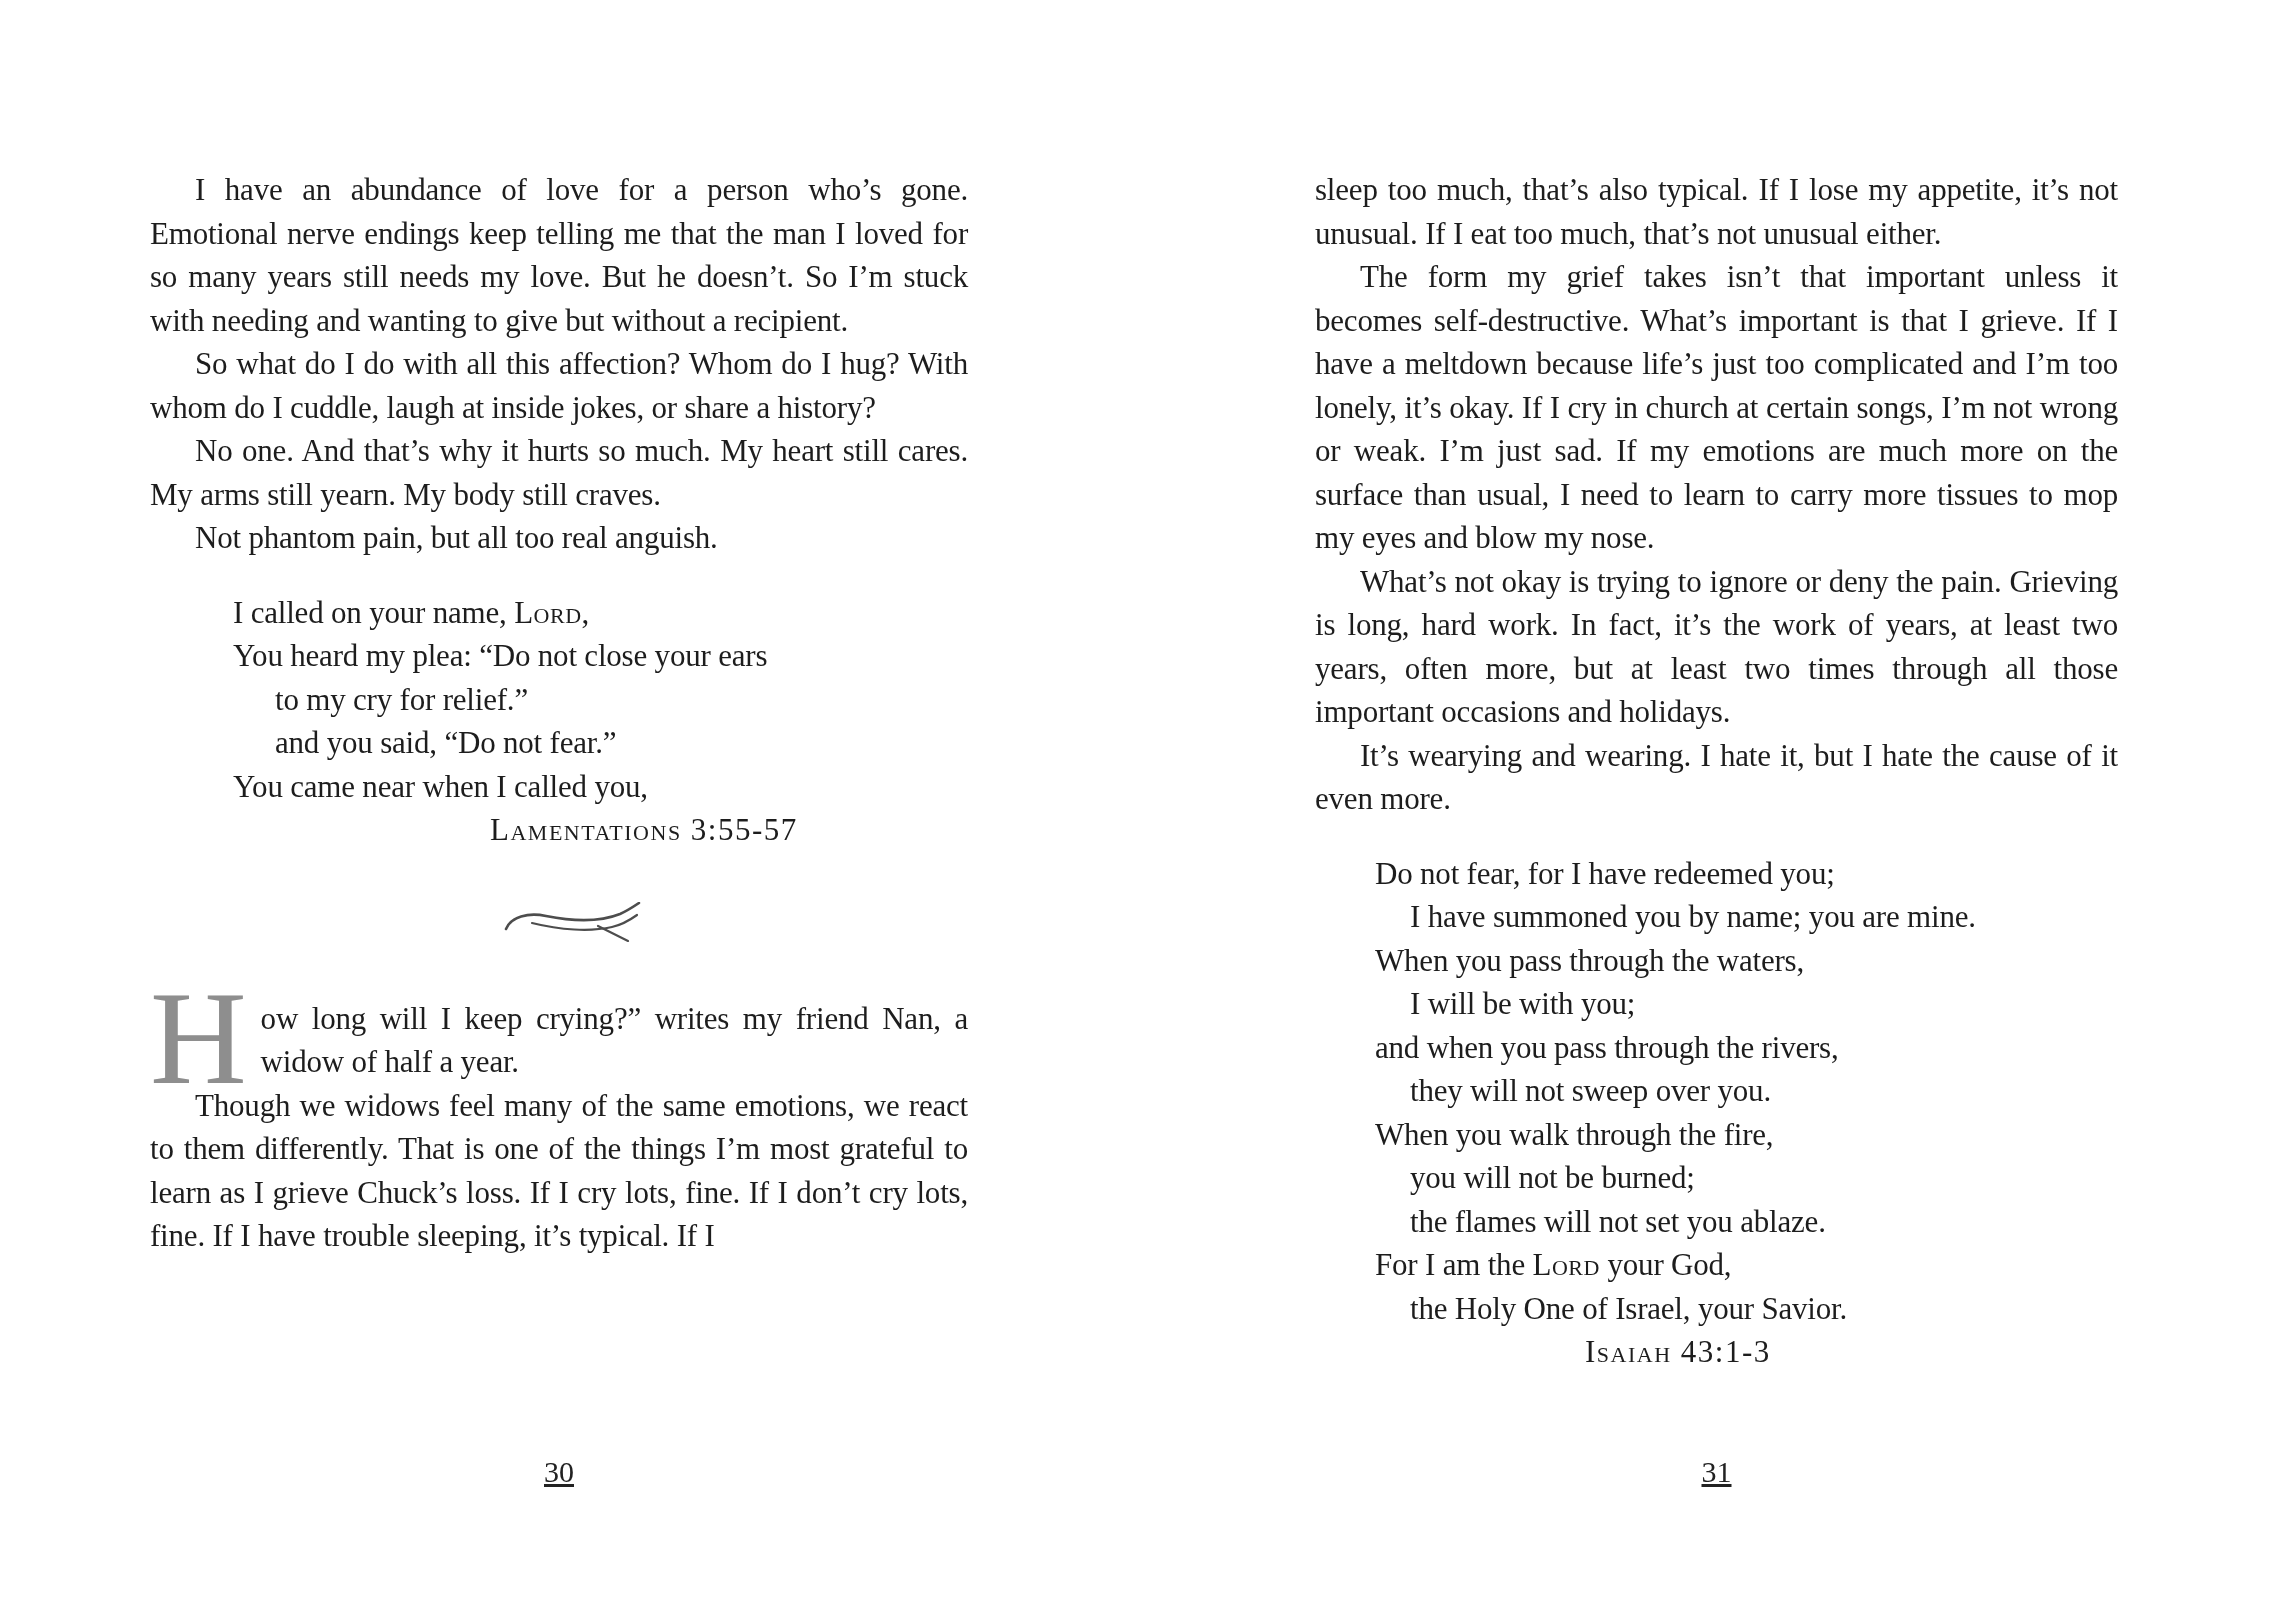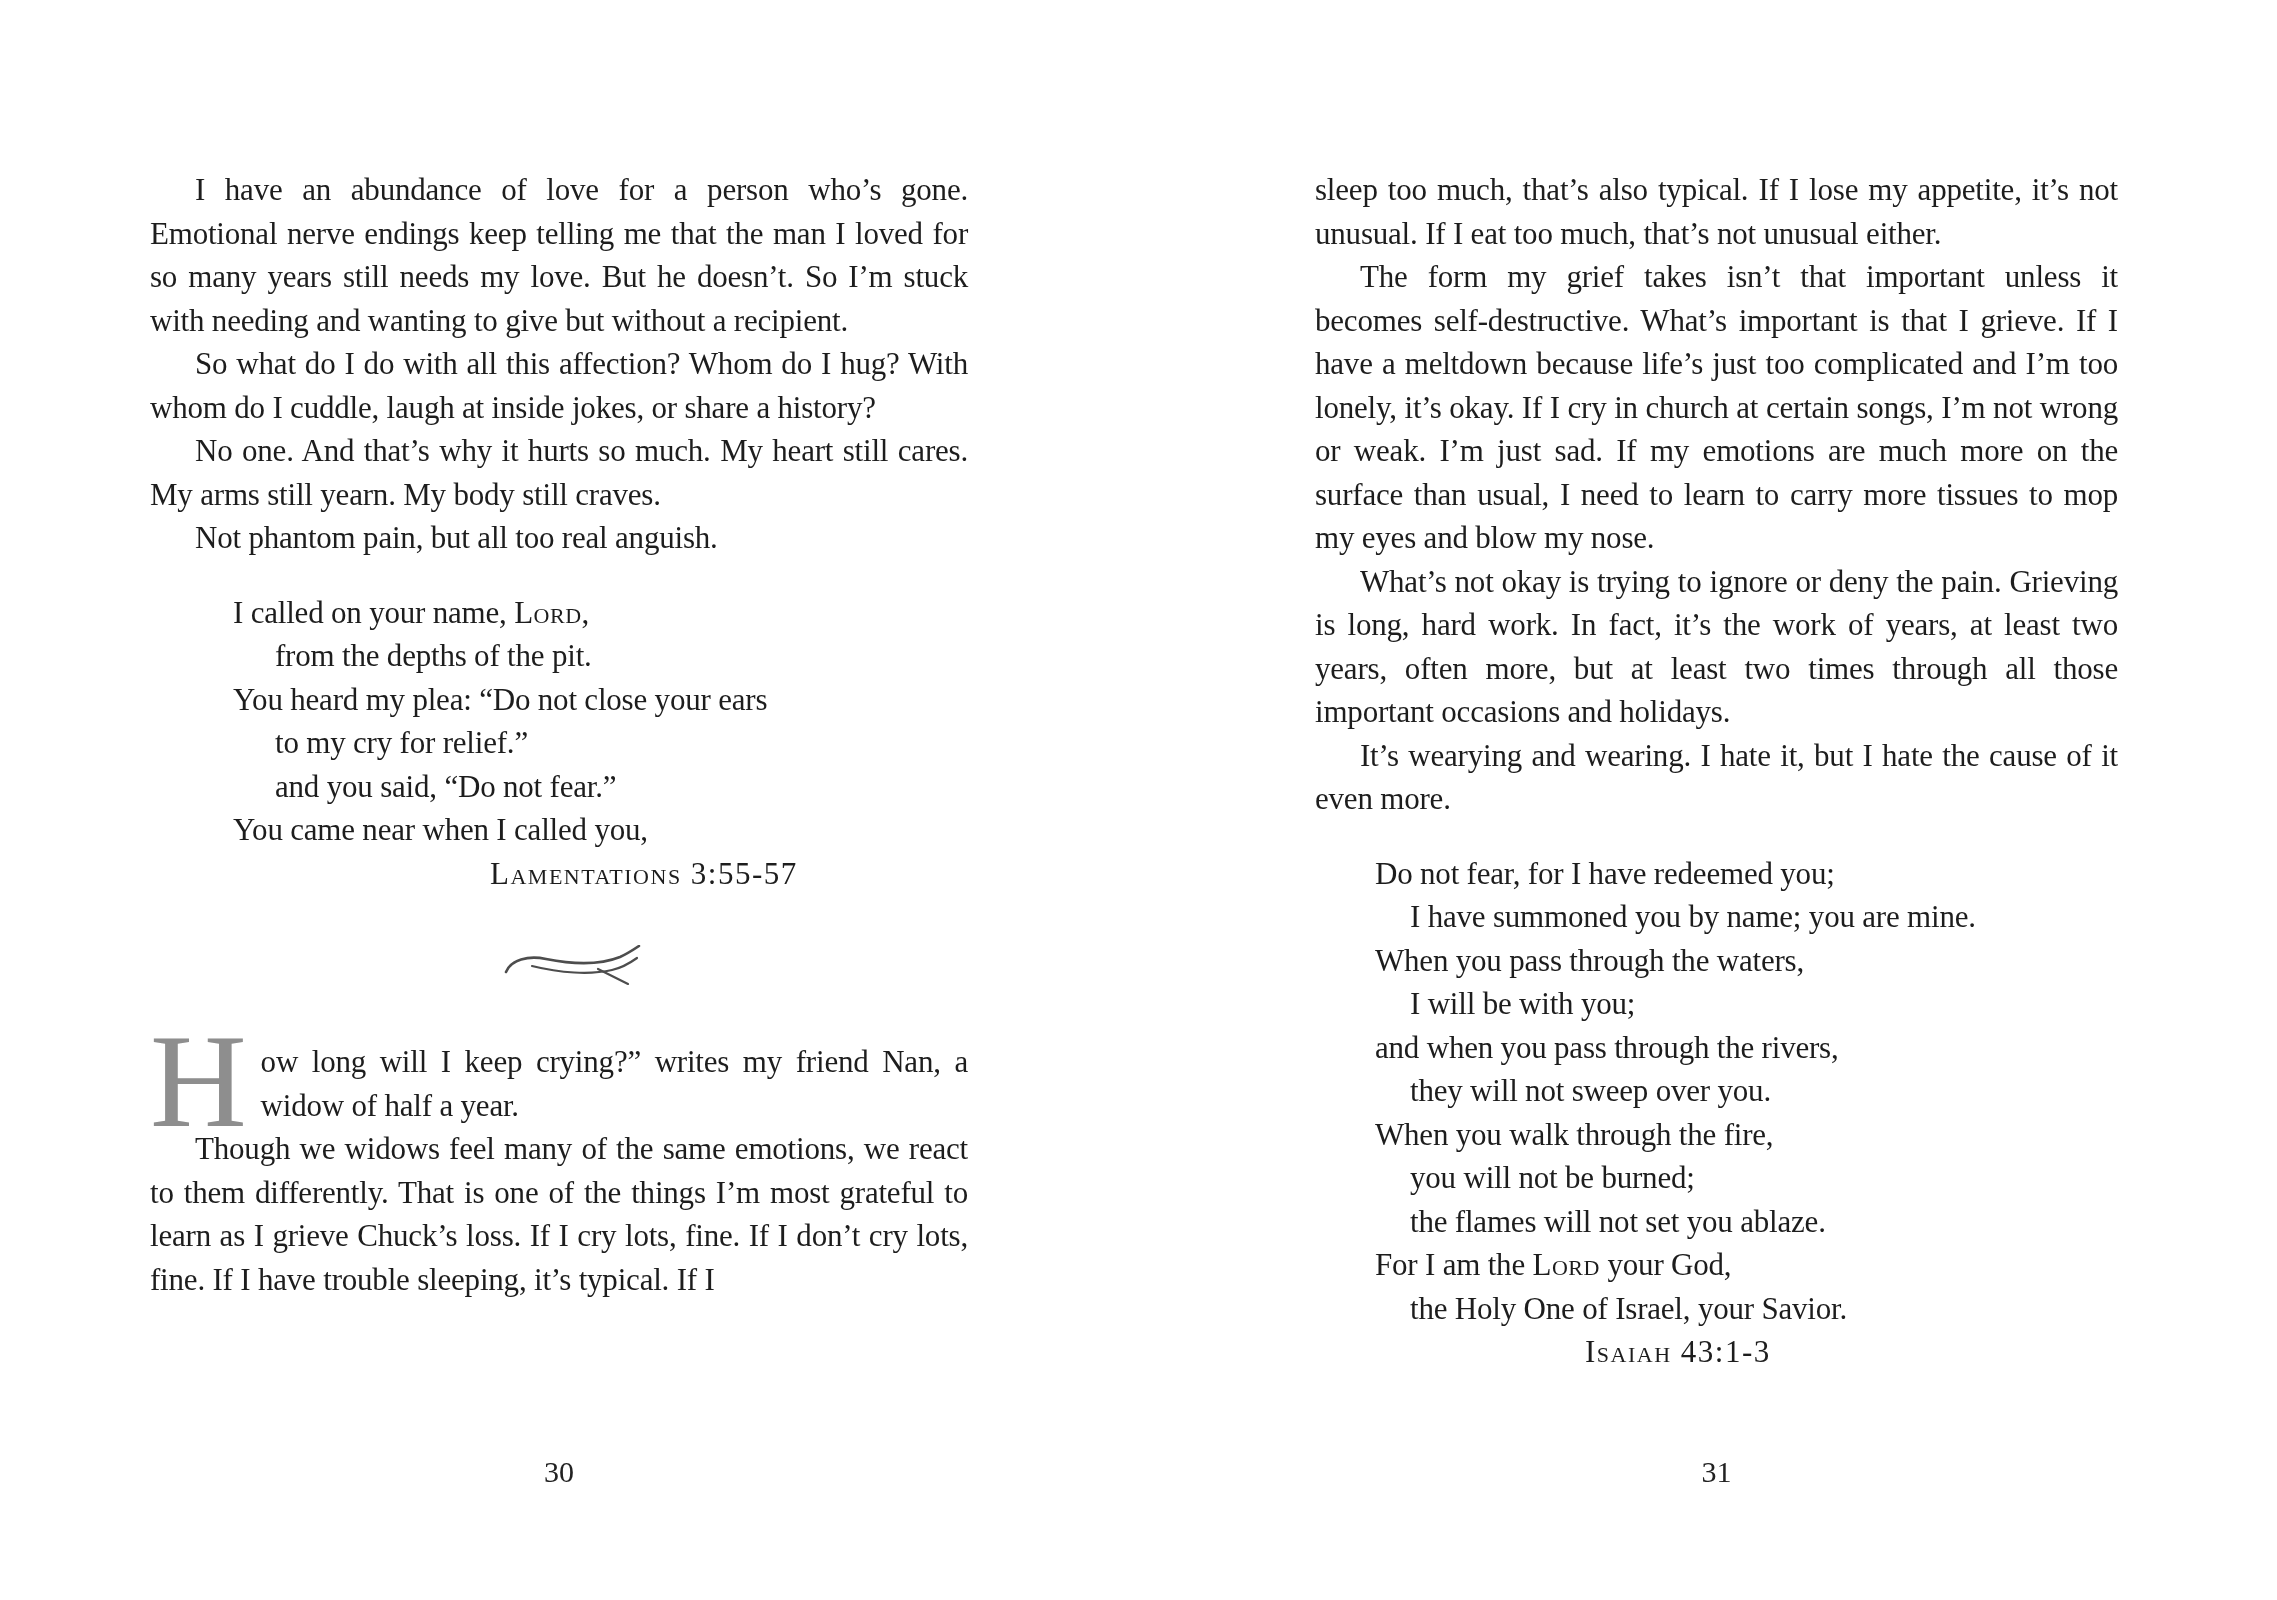--- a/index.html
+++ b/index.html
@@ -61,41 +61,41 @@
     margin: 50px 0 55px 352px;
   }
   .ornament svg { display: block; }
 
   .pagenum {
     position: absolute;
     top: 1455px;
     font-size: 30px;
     text-align: center;
     color: #222222;
+    text-decoration: underline;
   }
   .pagenum-left  { left: 150px;  width: 818px; }
   .pagenum-right { left: 1315px; width: 803px; }
 </style>
 </head>
 <body>
 
 <section class="page">
 
   <div class="page-left">
     <div class="column col-left">
       <div>
           <p class="para indent">I have an abundance of love for a person who’s gone. Emotional nerve endings keep telling me that the man I loved for so many years still needs my love. But he doesn’t. So I’m stuck with needing and wanting to give but without a recipient.</p>
           <p class="para indent">So what do I do with all this affection? Whom do I hug? With whom do I cuddle, laugh at inside jokes, or share a history?</p>
           <p class="para indent">No one. And that’s why it hurts so much. My heart still cares. My arms still yearn. My body still craves.</p>
           <p class="para indent">Not phantom pain, but all too real anguish.</p>
         </div>
 
       <div class="verse verse-left">
           <div class="line">I called on your name, <span class="sc">Lord</span>,</div>
-          <div class="line l1">from the depths of the pit.</div>
           <div class="line">You heard my plea: “Do not close your ears</div>
           <div class="line l1">to my cry for relief.”</div>
           <div class="line l1">and you said, “Do not fear.”</div>
           <div class="line">You came near when I called you,</div>
           <div class="verse-citation">Lamentations 3:55-57</div>
         </div>
 
       <div class="ornament">
         <svg viewBox="0 0 140 40" width="140" height="40" aria-hidden="true">
           <path d="M4 27 C9 15 26 10 44 14 C74 20 98 20 118 12 C125 9 131 5 137 1" fill="none" stroke="#4d4d4d" stroke-width="2.6" stroke-linecap="round"></path>

